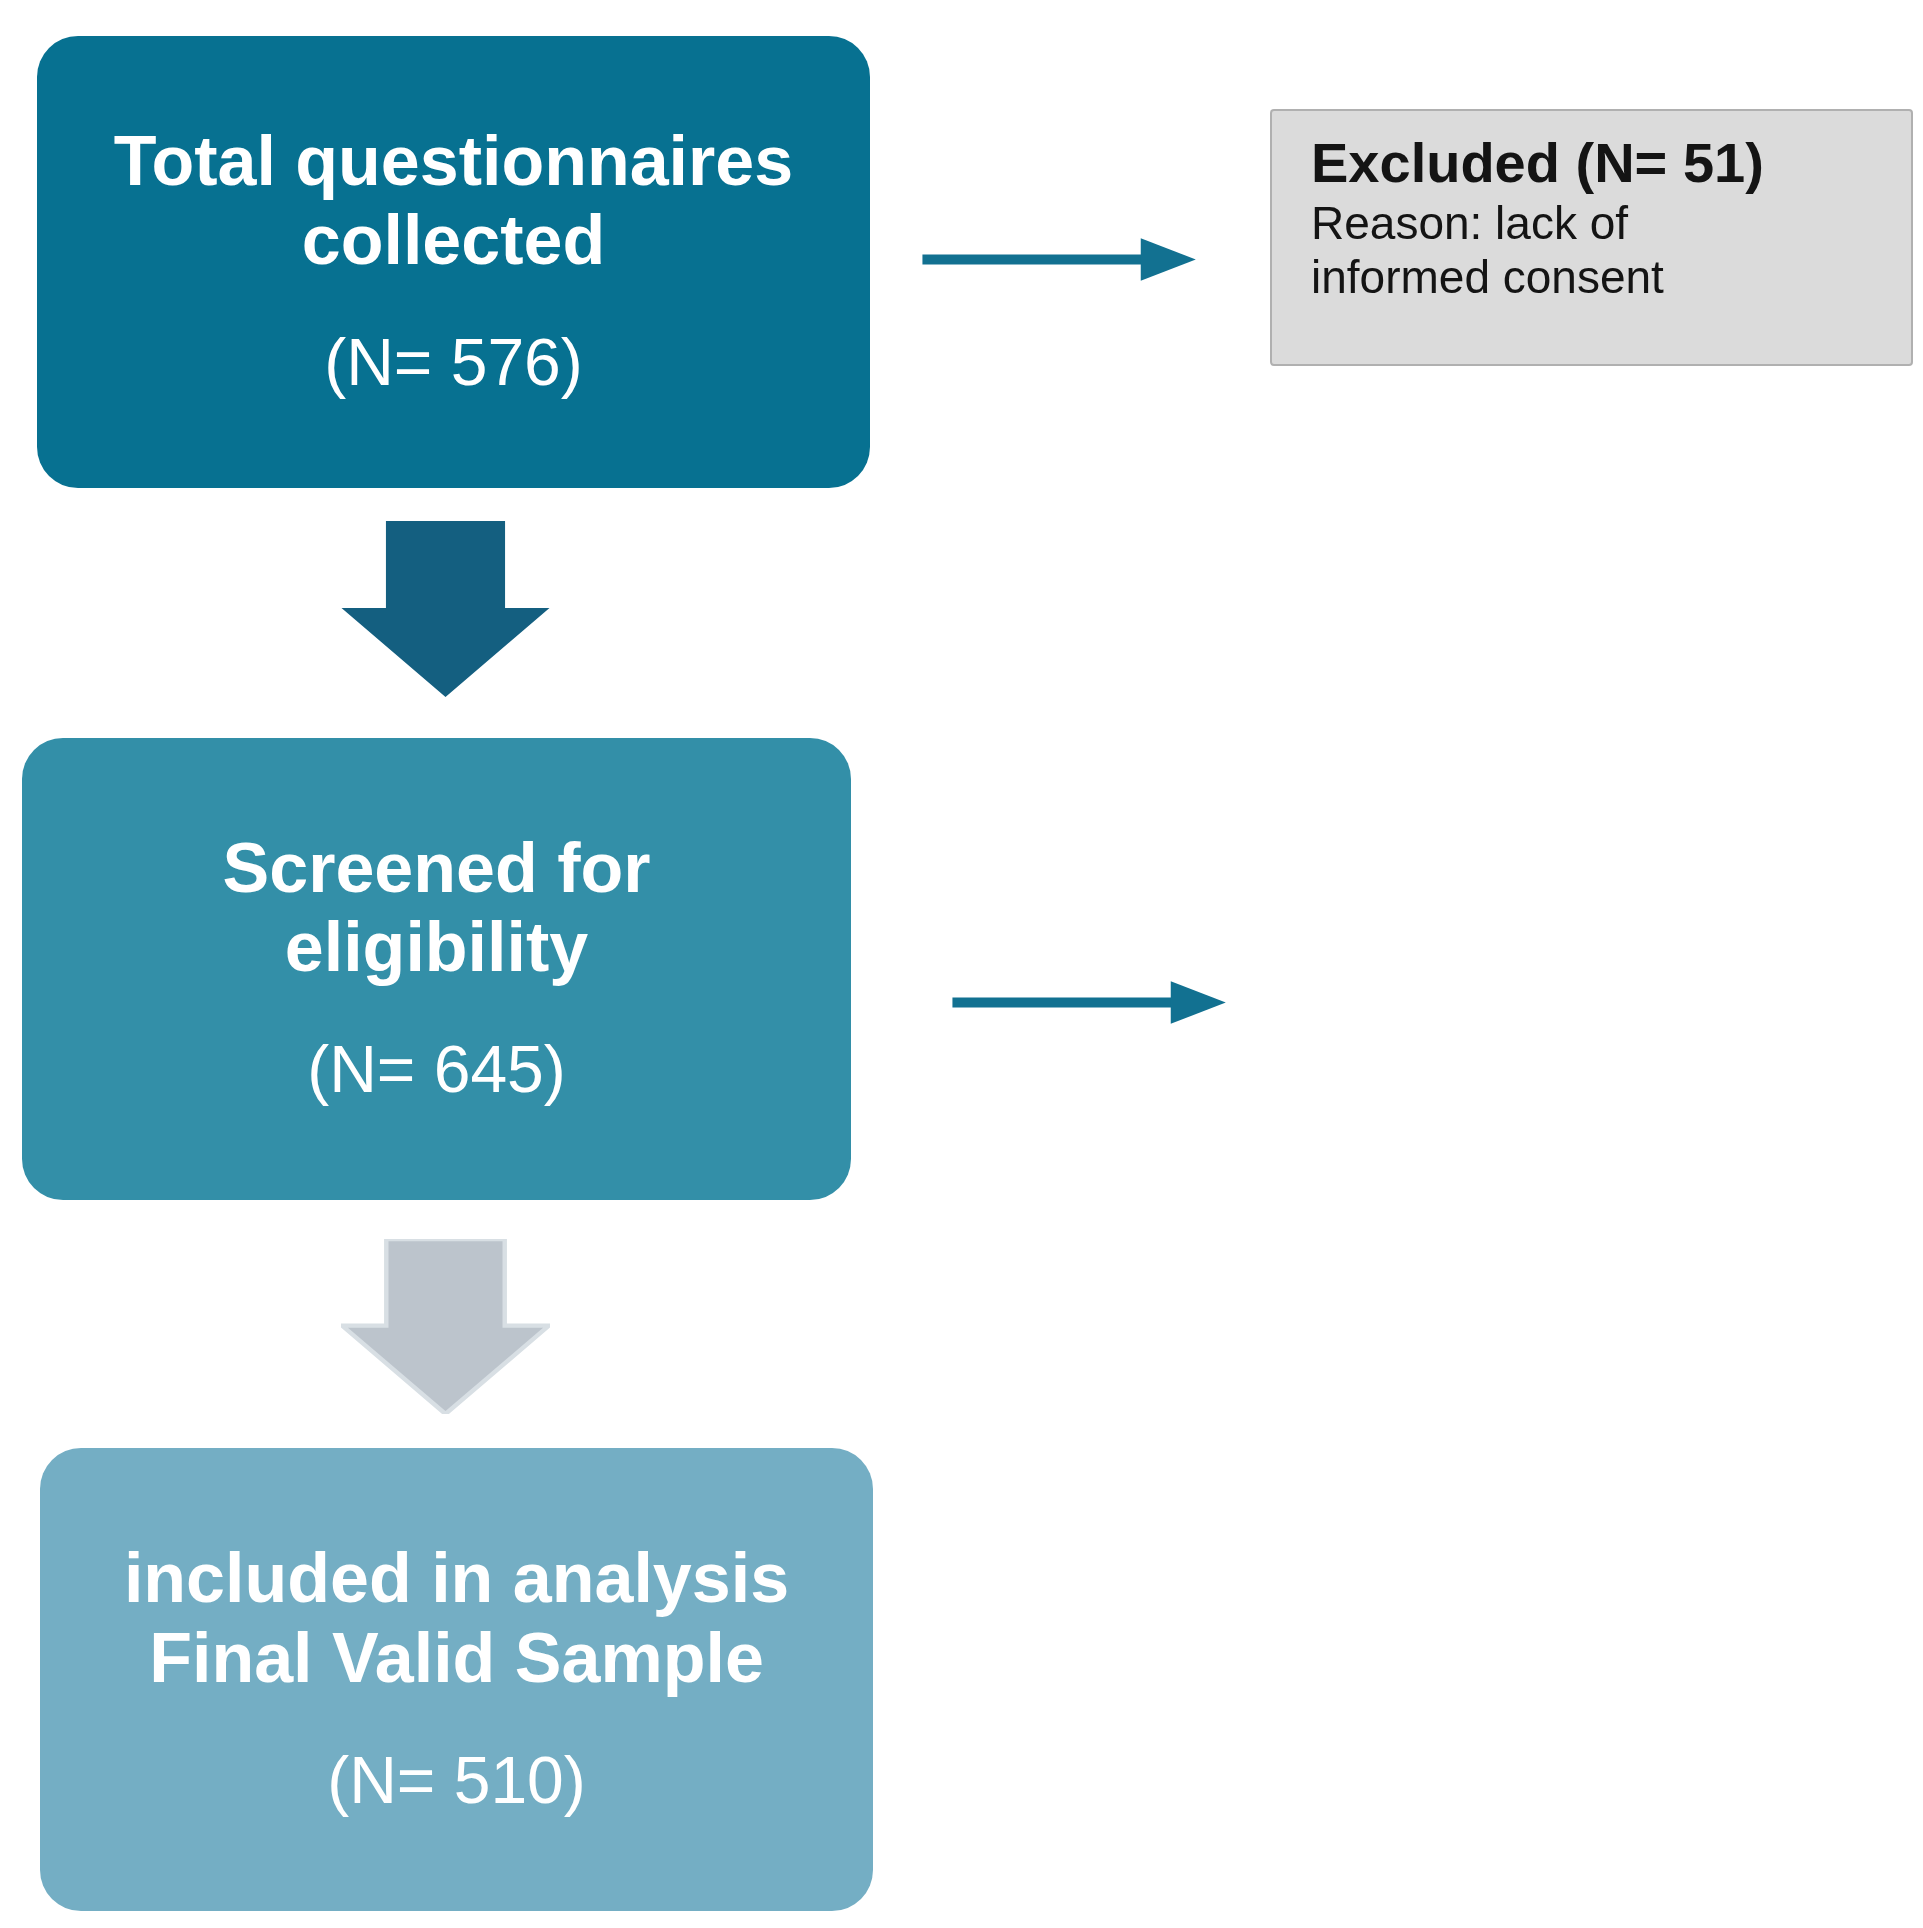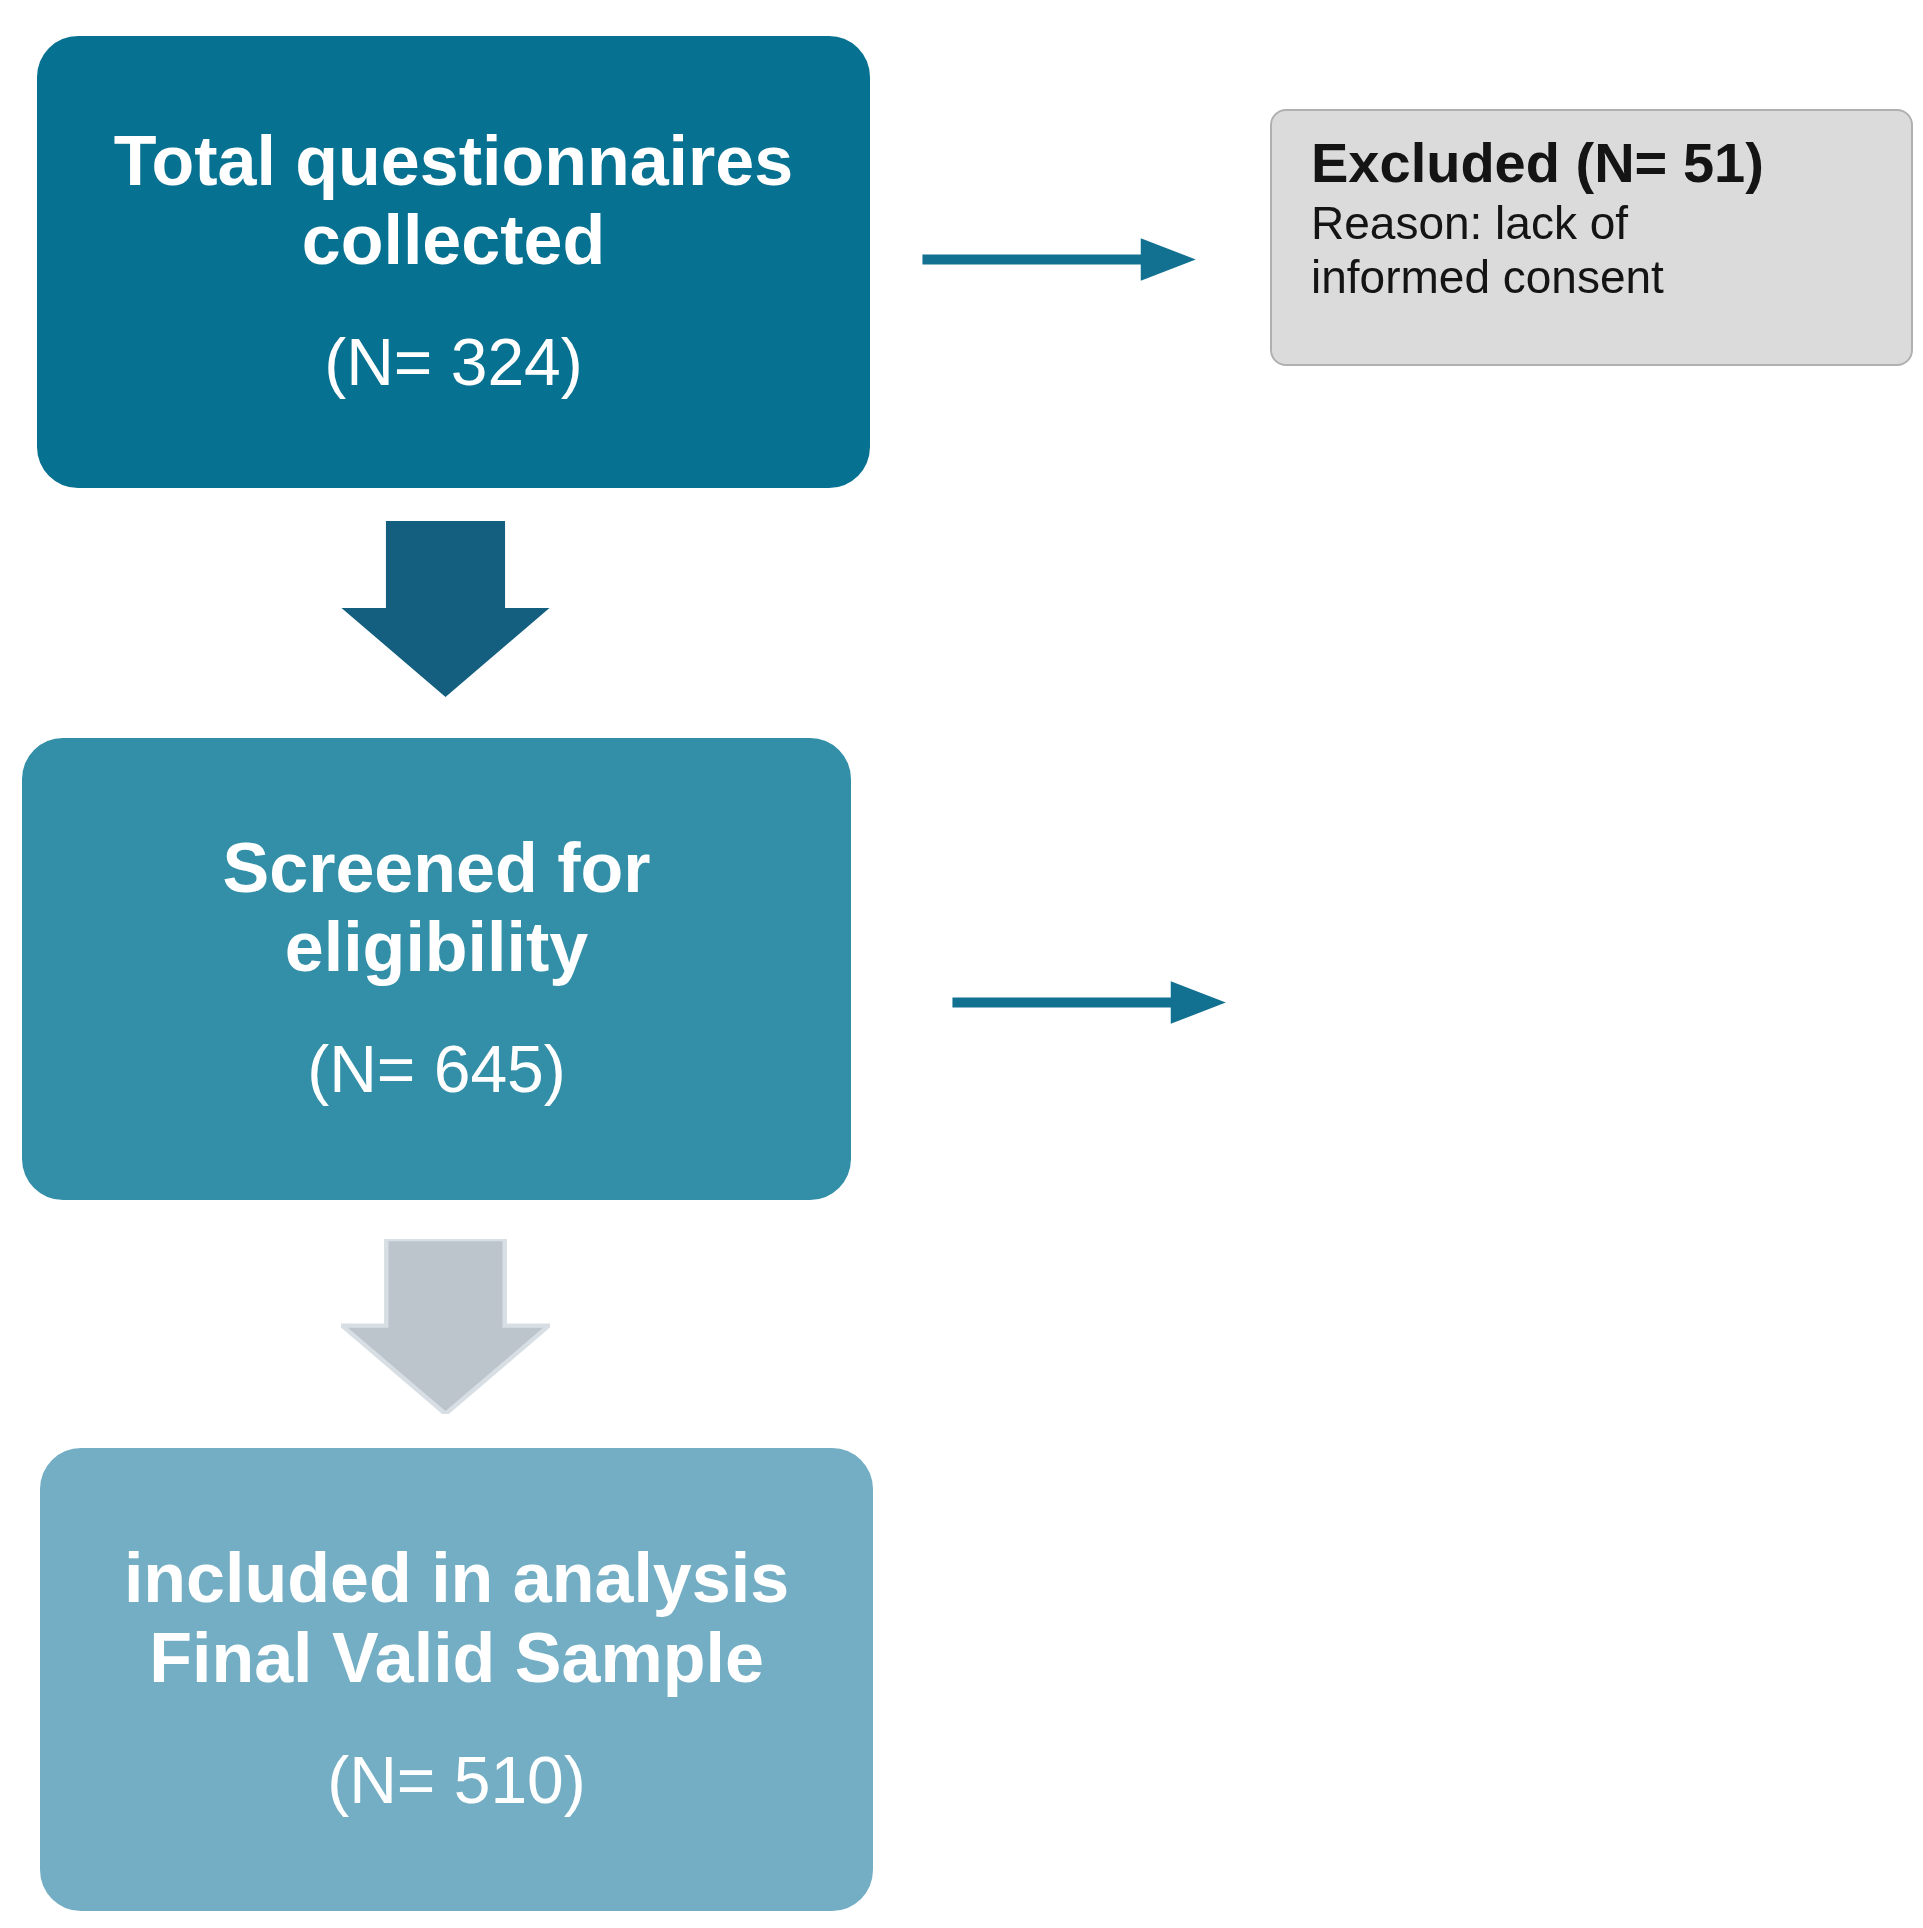--- a/index.html
+++ b/index.html
@@ -41,21 +41,21 @@
   }
   .step1 { left: 37px;  top: 36px;   width: 833px; height: 452px; background: var(--step1-bg); }
   .step2 { left: 22px;  top: 738px;  width: 829px; height: 462px; background: var(--step2-bg); }
   .step3 { left: 40px;  top: 1448px; width: 833px; height: 463px; background: var(--step3-bg); }
 
   
   .excl-box {
     position: absolute;
     background: var(--excl-bg);
     border: 2.7px solid var(--excl-border);
-    border-radius: 16px;
+    border-radius: 4px;
     box-sizing: border-box;
     padding: 19.6px 36px 0 39px;
     color: var(--excl-text);
     text-align: left;
   }
   .excl1 { left: 1270px; top: 109px; width: 643px; height: 257px; }
   .excl2 { left: 1270px; top: 845px; width: 624px; height: 260px; }
   .excl-title {
     font-weight: bold;
     font-size: 56px;
@@ -78,21 +78,21 @@
 </head>
 <body>
 
 <div class="stage">
 
   <div class="step-box step1">
     <div class="step-title">
       <span class="line">Total questionnaires</span>
       <span class="line">collected</span>
     </div>
-    <div class="step-n">(N= 324)</div>
+    <div class="step-n">(N= 576)</div>
   </div>
 
   <svg class="right-arrow right-arrow-1" viewBox="0 0 330 80">
     <line x1="10" y1="40" x2="258" y2="40" style="stroke: var(--arrow-line);" stroke-width="11"></line>
     <polygon points="256,16 318,40 256,64" style="fill: var(--arrow-line);"></polygon>
   </svg>
 
   <div class="excl-box excl1">
     <div class="excl-title">Excluded (N= 51)</div>
     <div class="excl-line">Reason: lack of</div>

